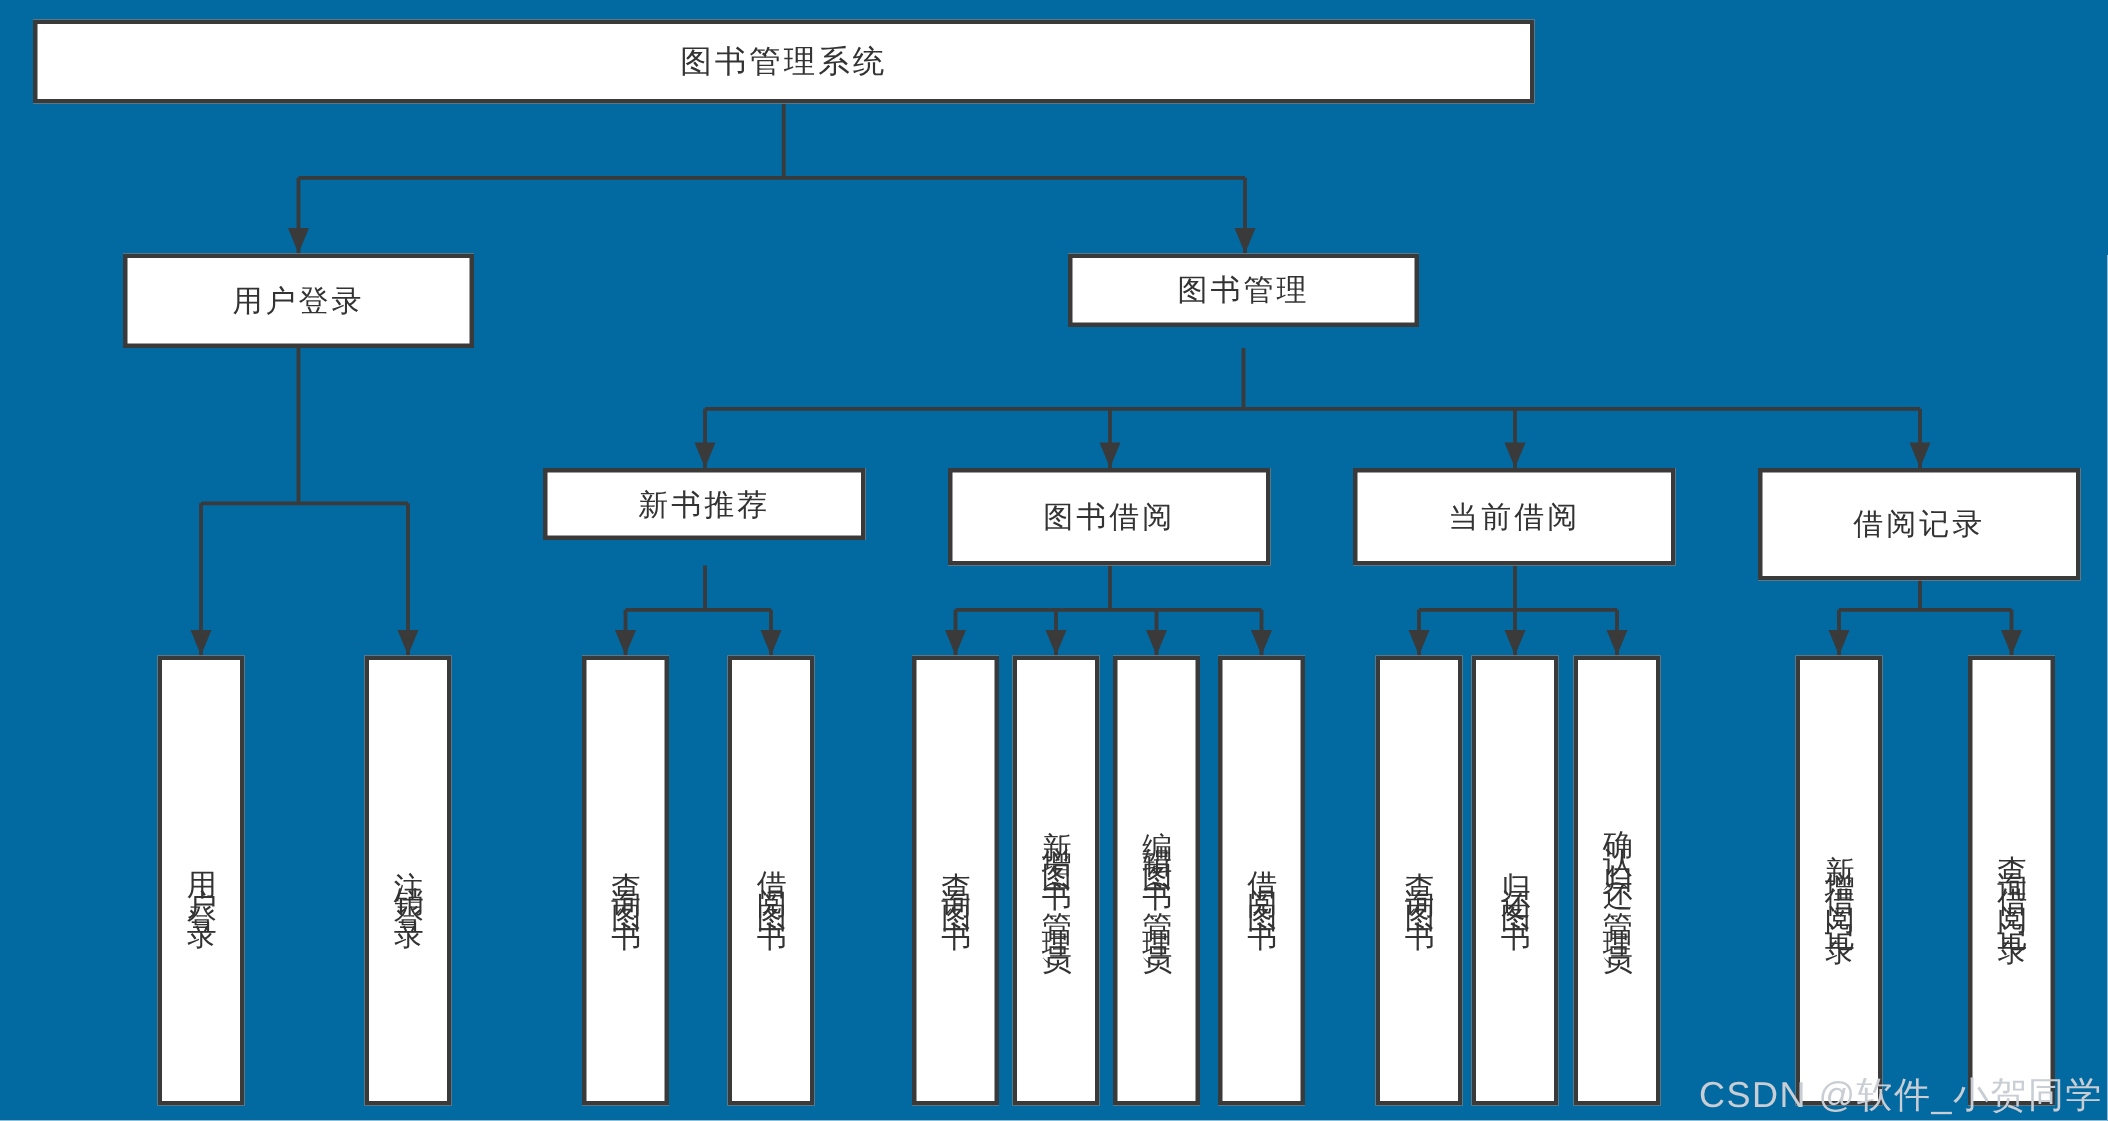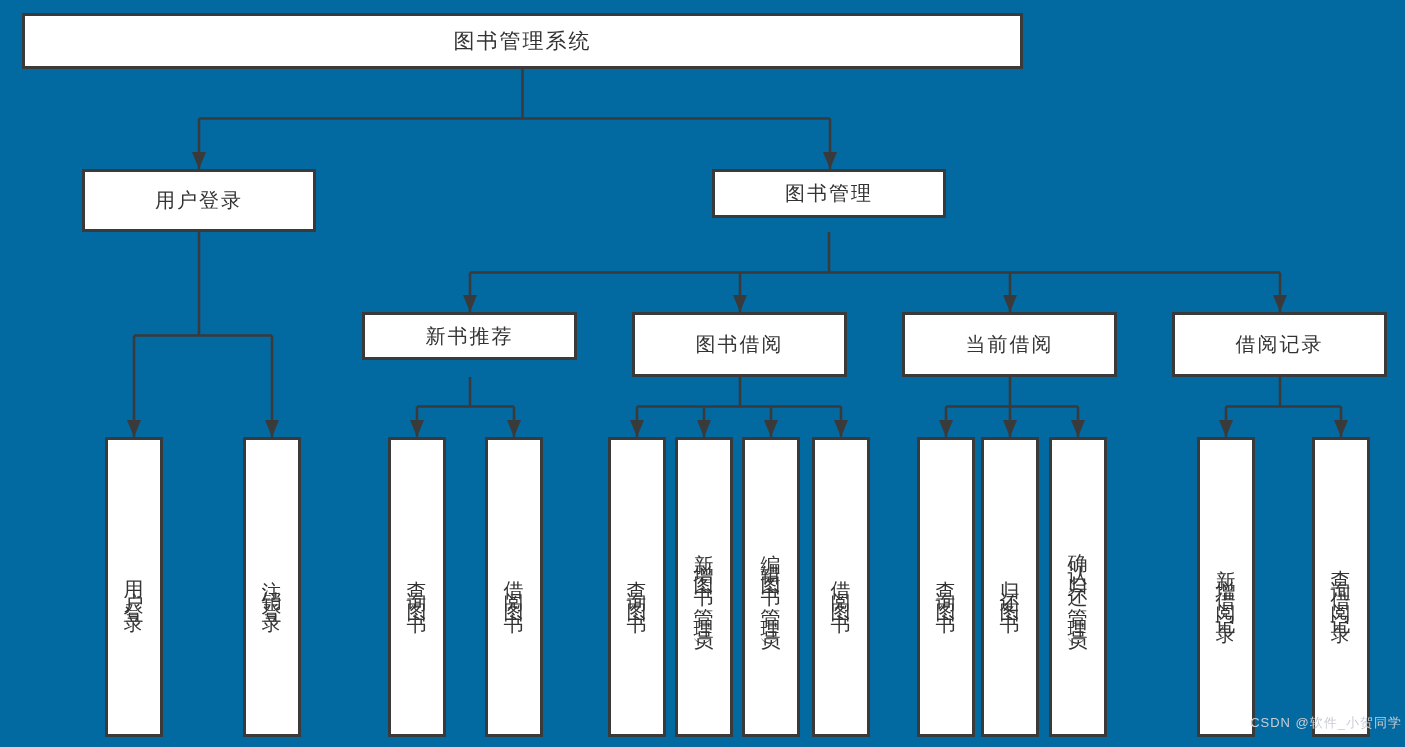--- a/index.html
+++ b/index.html
@@ -44,21 +44,21 @@
     writing-mode: vertical-rl;
     text-orientation: mixed;
     font-size: 20px;
     letter-spacing: 11px;
     line-height: 1;
   }
   .watermark {
     position: absolute;
     right: 3px;
     top: 714px;
-    font-size: 13px;
+    font-size: 24px;
     letter-spacing: 1px;
     color: #c9cdd4;
     z-index: 3;
     white-space: nowrap;
     text-align: right;
   }
 </style>
 </head>
 <body>
 
@@ -94,21 +94,21 @@
   </svg>
 
   <div class="node h-node root-node" style="left:22px; top:13px; width:1001px; height:56px;">图书管理系统</div>
 
   <div class="node h-node" style="left:82px; top:169px; width:234px; height:63px;">用户登录</div>
   <div class="node h-node" style="left:712px; top:169px; width:234px; height:49px;">图书管理</div>
 
   <div class="node h-node" style="left:362px; top:312px; width:215px; height:48px;">新书推荐</div>
   <div class="node h-node" style="left:632px; top:312px; width:215px; height:65px;">图书借阅</div>
   <div class="node h-node" style="left:902px; top:312px; width:215px; height:65px;">当前借阅</div>
-  <div class="node h-node" style="left:1172px; top:312px; width:215px; height:65px;">借阅记录</div>
+  <div class="node h-node" style="left:1172px; top:312px; width:215px; height:75px;">借阅记录</div>
 
   <div class="node leaf" style="left:105px; top:437px; width:58px; height:300px;">用户登录</div>
   <div class="node leaf" style="left:243px; top:437px; width:58px; height:300px;">注销登录</div>
 
   <div class="node leaf" style="left:388px; top:437px; width:58px; height:300px;">查询图书</div>
   <div class="node leaf" style="left:485px; top:437px; width:58px; height:300px;">借阅图书</div>
 
   <div class="node leaf" style="left:608px; top:437px; width:58px; height:300px;">查询图书</div>
   <div class="node leaf" style="left:675px; top:437px; width:58px; height:300px;">新增图书（管理员）</div>
   <div class="node leaf" style="left:742px; top:437px; width:58px; height:300px;">编辑图书（管理员）</div>

